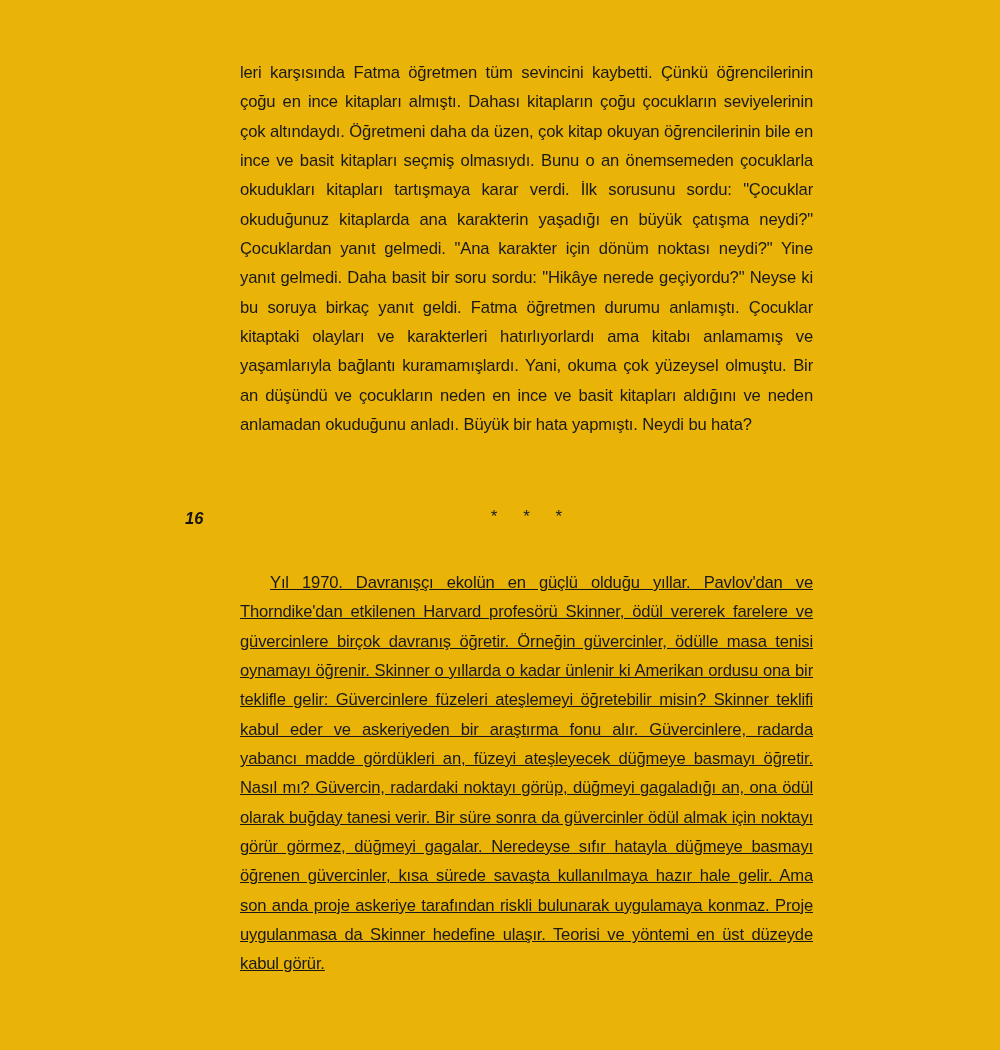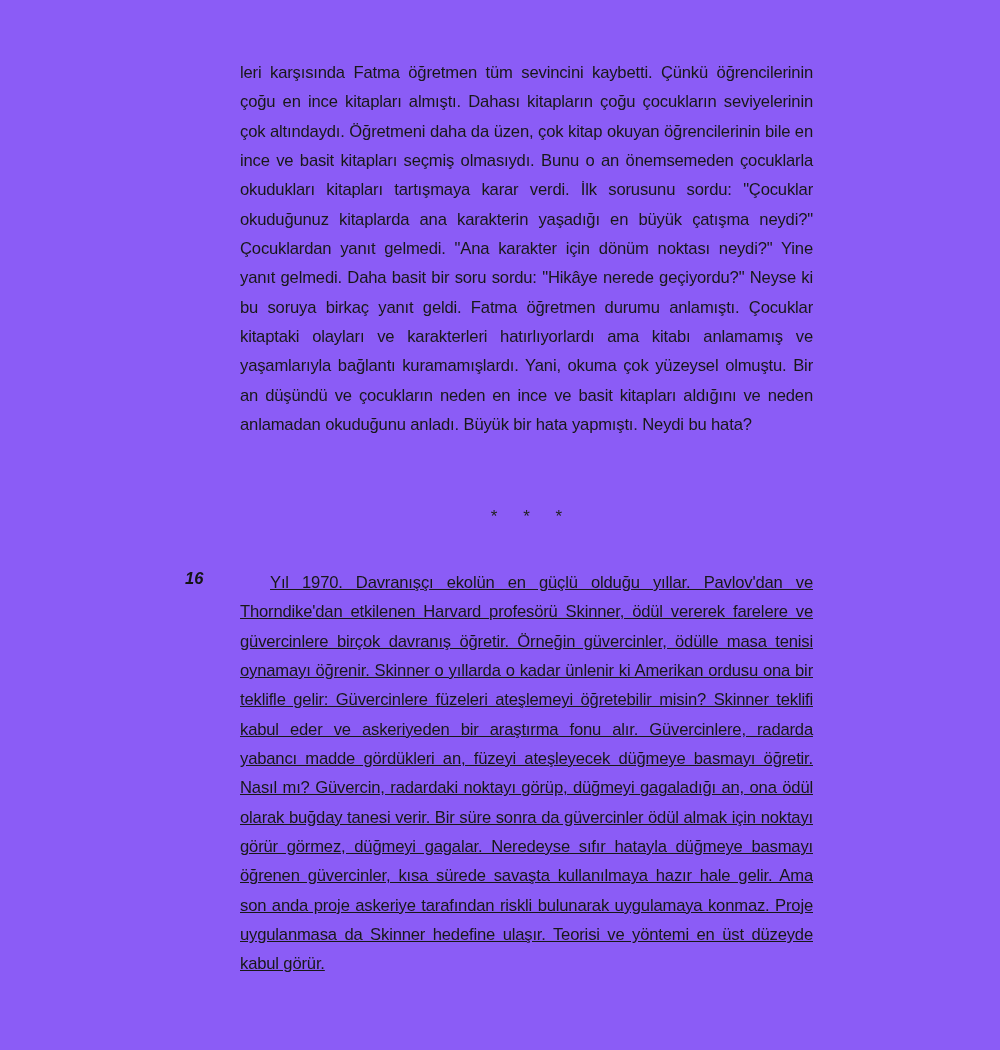--- a/index.html
+++ b/index.html
@@ -12,21 +12,21 @@
     height: 1050px;
     position: relative;
     font-family: "Liberation Sans", sans-serif;
     color: #1a1a1a;
     overflow: hidden;
   }
 
   .page {
     position: absolute;
     inset: 0;
-    background: #8b5cf6;
+    background: #eab308;
   }
 
   
   .text-column {
     position: absolute;
     left: 240px;
     top: 58px;
     width: 573px;
   }
 
@@ -59,21 +59,21 @@
     color: #222222;
     letter-spacing: 0.62em;
     text-indent: 0.62em;
     font-weight: 400;
   }
 
   
   .folio {
     position: absolute;
     left: 185px;
-    top: 567px;
+    top: 507px;
     font-size: 16.5px;
     line-height: 22px;
     font-weight: 700;
     font-style: italic;
     color: #141414;
   }
 
   .second-block {
     position: absolute;
     left: 240px;

